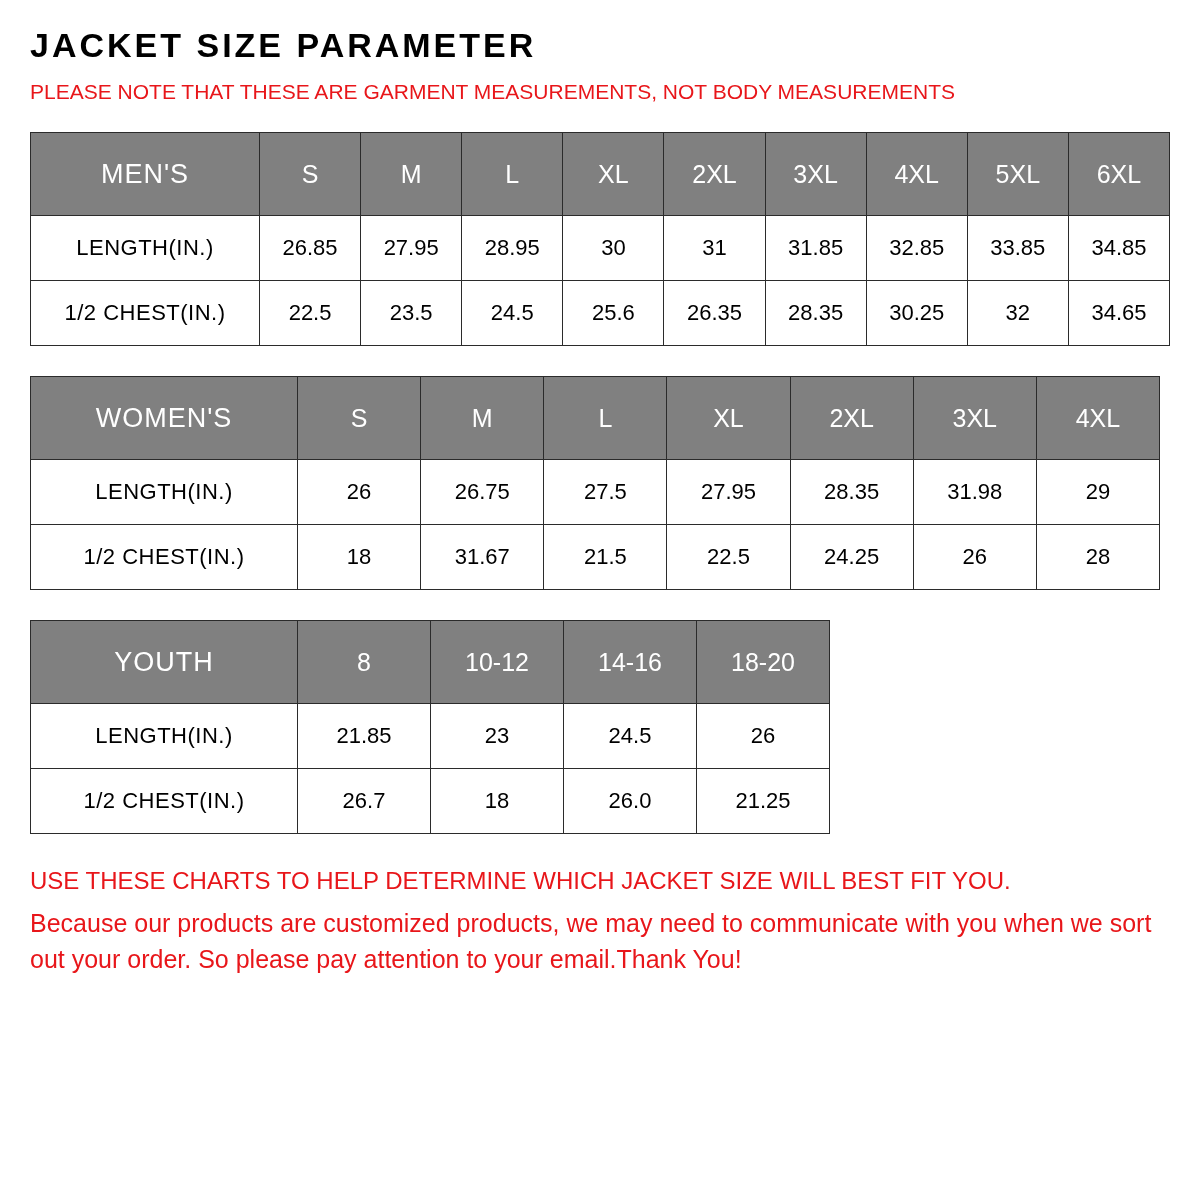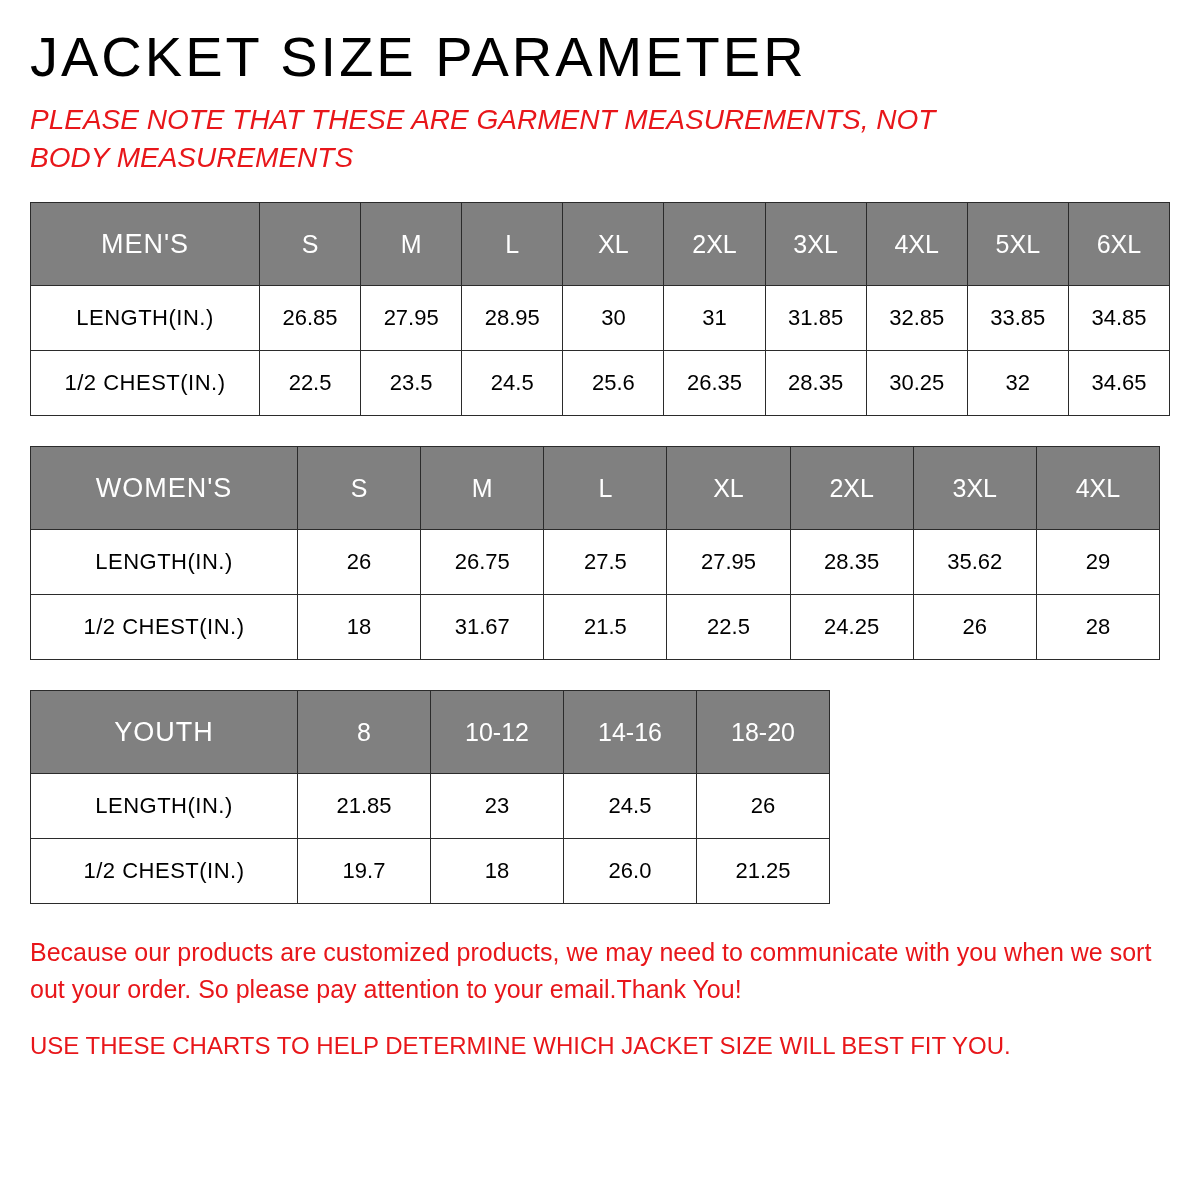--- a/index.html
+++ b/index.html
@@ -14,33 +14,32 @@
     color: #000000;
     overflow: hidden;
   }
   .page {
     box-sizing: border-box;
     width: 1200px;
     height: 1200px;
     padding: 28px 30px 10px 30px;
   }
   .title {
-    font-size: 56px;
-    font-weight: normal;
+    font-size: 34px;
+    font-weight: bold;
     letter-spacing: 3px;
     margin: 0 0 14px 0;
     line-height: 1.05;
   }
   .note-red {
     color: #e8161a;
-    font-size: 28px;
+    font-size: 21px;
     line-height: 1.35;
     margin: 0 0 26px 0;
     max-width: 930px;
-    font-style: italic;
   }
   table.size-table {
     border-collapse: collapse;
     margin-bottom: 30px;
     table-layout: fixed;
   }
   table.size-table td {
     border: 1px solid #2b2b2b;
     text-align: center;
     font-size: 22px;
@@ -157,21 +156,21 @@
         <td>3XL</td>
         <td>4XL</td>
       </tr>
       <tr>
         <td class="rowlabel">LENGTH(IN.)</td>
         <td>26</td>
         <td>26.75</td>
         <td>27.5</td>
         <td>27.95</td>
         <td>28.35</td>
-        <td>35.62</td>
+        <td>31.98</td>
         <td>29</td>
       </tr>
       <tr>
         <td class="rowlabel">1/2 CHEST(IN.)</td>
         <td>18</td>
         <td>31.67</td>
         <td>21.5</td>
         <td>22.5</td>
         <td>24.25</td>
         <td>26</td>
@@ -191,24 +190,24 @@
       </tr>
       <tr>
         <td class="rowlabel">LENGTH(IN.)</td>
         <td>21.85</td>
         <td>23</td>
         <td>24.5</td>
         <td>26</td>
       </tr>
       <tr>
         <td class="rowlabel">1/2 CHEST(IN.)</td>
-        <td>19.7</td>
+        <td>26.7</td>
         <td>18</td>
         <td>26.0</td>
         <td>21.25</td>
       </tr>
     </tbody>
   </table>
 
+  <p class="footer-red second">USE THESE CHARTS TO HELP DETERMINE WHICH JACKET SIZE WILL BEST FIT YOU.</p>
   <p class="footer-red">Because our products are customized products, we may need to communicate with you when we sort out your order. So please pay attention to your email.Thank You!</p>
-  <p class="footer-red second">USE THESE CHARTS TO HELP DETERMINE WHICH JACKET SIZE WILL BEST FIT YOU.</p>
 
 </div>
 
 </body></html>

